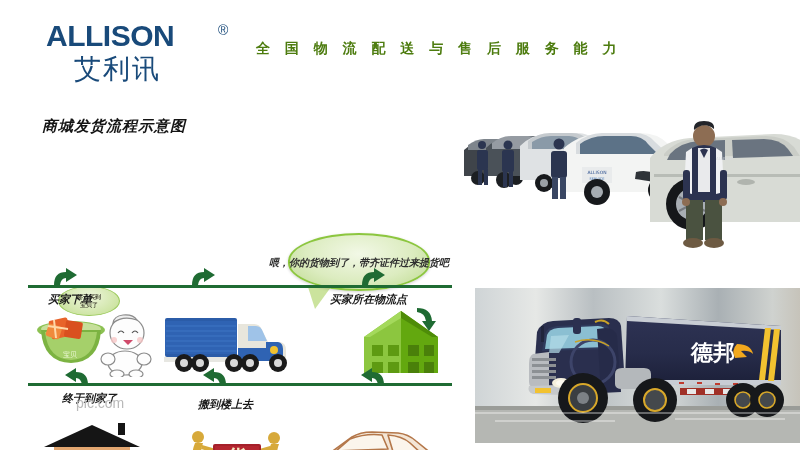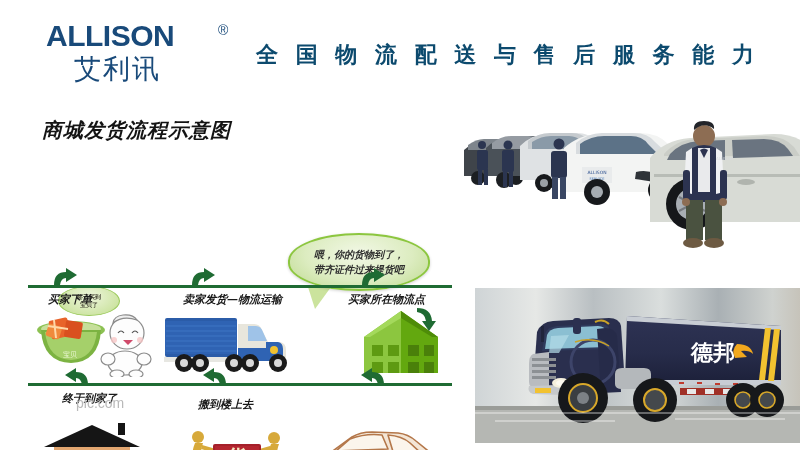--- a/index.html
+++ b/index.html
@@ -47,39 +47,39 @@
     margin-left: 28px;
     line-height: 30px;
   }
 
   .slide-title {
     position: absolute;
     left: 236px; top: 40px;
     width: 540px;
     font-family: "DejaVu Sans", sans-serif;
     font-weight: bold;
-    font-size: 22px;
+    font-size: 14px;
     letter-spacing: 5px;
-    color: #0c4a6e;
+    color: #4d7c0f;
     white-space: nowrap;
   }
 
   
   .diagram {
     position: absolute;
     left: 0px; top: 105px;
     width: 440px; height: 320px;
   }
   .diagram-title {
     position: absolute;
     left: 22px; top: 12px;
     font-family: "DejaVu Serif", serif;
     font-weight: bold;
     font-style: italic;
-    font-size: 20px;
+    font-size: 15px;
     letter-spacing: 1px;
     color: #141414;
     white-space: nowrap;
   }
 
   
   .rail {
     position: absolute;
     left: 8px;
     width: 424px;
@@ -92,21 +92,21 @@
   .arrow-ic { position: absolute; }
 
   
   .bubble {
     position: absolute;
     left: 268px; top: 128px;
     width: 142px; height: 58px;
     background: radial-gradient(ellipse at 50% 35%, #f2f8e6 0%, #dcecc0 55%, #bcd98c 100%);
     border: 2px solid #8cc63f;
     border-radius: 50%/48%;
-    display: flex; flex-direction: column;
+    display: flex; flex-direction: row;
     align-items: center; justify-content: center;
     box-shadow: 0 1px 3px rgba(0,0,0,.18);
   }
   .bubble .ln {
     font-family: "DejaVu Serif", serif;
     font-style: italic; font-weight: bold;
     font-size: 10px;
     color: #2f2f2f;
     line-height: 15px;
     white-space: nowrap;
@@ -286,22 +286,21 @@
       <path d="M4 18 q0 -13 12 -13 l0 -4 l11 7 l-11 7 l0 -4 q-5 0 -6 7 z" fill="#1f6b33"></path>
     </svg>
     <svg class="arrow-ic" style="left:168px;top:162px" width="30" height="20" viewBox="0 0 30 20">
       <path d="M4 18 q0 -13 12 -13 l0 -4 l11 7 l-11 7 l0 -4 q-5 0 -6 7 z" fill="#1f6b33"></path>
     </svg>
     <svg class="arrow-ic" style="left:338px;top:162px" width="30" height="20" viewBox="0 0 30 20">
       <path d="M4 18 q0 -13 12 -13 l0 -4 l11 7 l-11 7 l0 -4 q-5 0 -6 7 z" fill="#1f6b33"></path>
     </svg>
 
     <div class="cap" style="left:28px;top:187px">买家下单</div>
-    <div class="cap" style="left:163px;top:187px">卖家发货—物流运输</div>
-    <div class="cap" style="left:328px;top:187px">买家所在物流点</div>
+    <div class="cap" style="left:310px;top:187px">买家所在物流点</div>
 
     <svg style="position:absolute;left:22px;top:318px" width="100" height="62" viewBox="0 0 100 62">
       <path d="M2 24 L50 2 L98 24 Z" fill="#151515"></path>
       <rect x="76" y="0" width="7" height="12" fill="#151515"></rect>
       <rect x="12" y="24" width="76" height="36" fill="#e2a670"></rect>
       <rect x="20" y="32" width="17" height="15" fill="#d8d8d8"></rect>
       <rect x="20" y="32" width="4" height="15" fill="#39a3c4"></rect>
       <rect x="33" y="32" width="4" height="15" fill="#39a3c4"></rect>
       <rect x="63" y="32" width="17" height="15" fill="#d8d8d8"></rect>
       <rect x="63" y="32" width="4" height="15" fill="#39a3c4"></rect>

